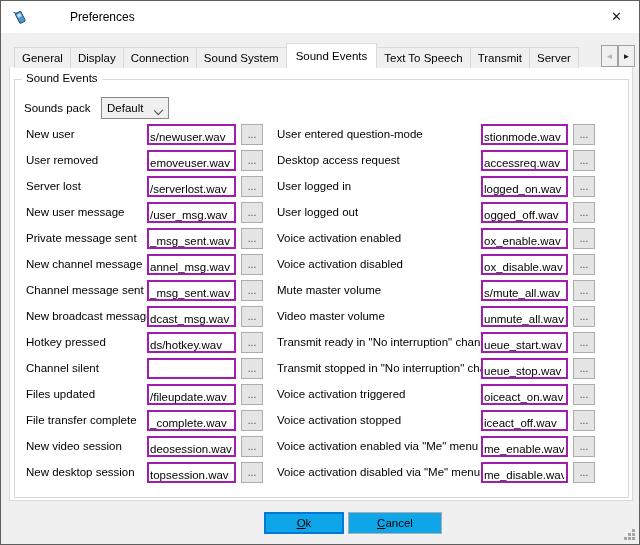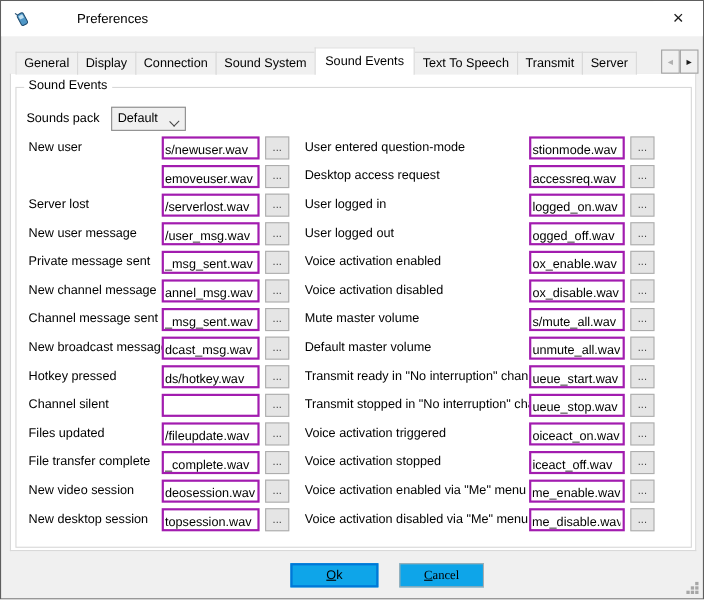--- a/index.html
+++ b/index.html
@@ -97,21 +97,21 @@
   #right-col .ev-input { left:204px; width:87px; }
   #right-col .dots-btn { left:296px; }
 
   
   .footer-btn {
     position:absolute; top:511px; height:22px; font-size:11.5px; color:#000;
     background:#0ea5e9; text-align:center; padding:0;
     font-family:"Liberation Sans", sans-serif;
   }
   #ok-btn     { left:263px; width:80px; border:2px solid #0078d7; }
-  #cancel-btn { left:362px; width:77px; border:1px solid #adadad;font-family:Liberation Serif, serif; }
+  #cancel-btn { left:347px; width:94px; border:1px solid #adadad; }
   .accel { text-decoration:underline; }
 
   
   .resize-grip { position:absolute; right:3px; bottom:3px; width:13px; height:13px; }
 </style>
 </head>
 <body>
 
 <div class="window">
 
@@ -152,20 +152,21 @@
     </div>
   </div>
 
   <div class="col" id="left-col">
       <div class="event-row">
     <span class="ev-label">New user</span>
     <input class="ev-input" type="text" value="s/newuser.wav" style="">
     <button class="dots-btn">...</button>
   </div>
       <div class="event-row">
+    <span class="ev-label">User removed</span>
     <input class="ev-input" type="text" value="emoveuser.wav" style="">
     <button class="dots-btn">...</button>
   </div>
       <div class="event-row">
     <span class="ev-label">Server lost</span>
     <input class="ev-input" type="text" value="/serverlost.wav" style="">
     <button class="dots-btn">...</button>
   </div>
       <div class="event-row">
     <span class="ev-label">New user message</span>
@@ -253,21 +254,21 @@
     <span class="ev-label">Voice activation disabled</span>
     <input class="ev-input" type="text" value="ox_disable.wav" style="">
     <button class="dots-btn">...</button>
   </div>
       <div class="event-row">
     <span class="ev-label">Mute master volume</span>
     <input class="ev-input" type="text" value="s/mute_all.wav" style="">
     <button class="dots-btn">...</button>
   </div>
       <div class="event-row">
-    <span class="ev-label">Default master volume</span>
+    <span class="ev-label">Video master volume</span>
     <input class="ev-input" type="text" value="unmute_all.wav" style="">
     <button class="dots-btn">...</button>
   </div>
       <div class="event-row">
     <span class="ev-label">Transmit ready in "No interruption" channel</span>
     <input class="ev-input" type="text" value="ueue_start.wav" style="">
     <button class="dots-btn">...</button>
   </div>
       <div class="event-row">
     <span class="ev-label">Transmit stopped in "No interruption" channel</span>

